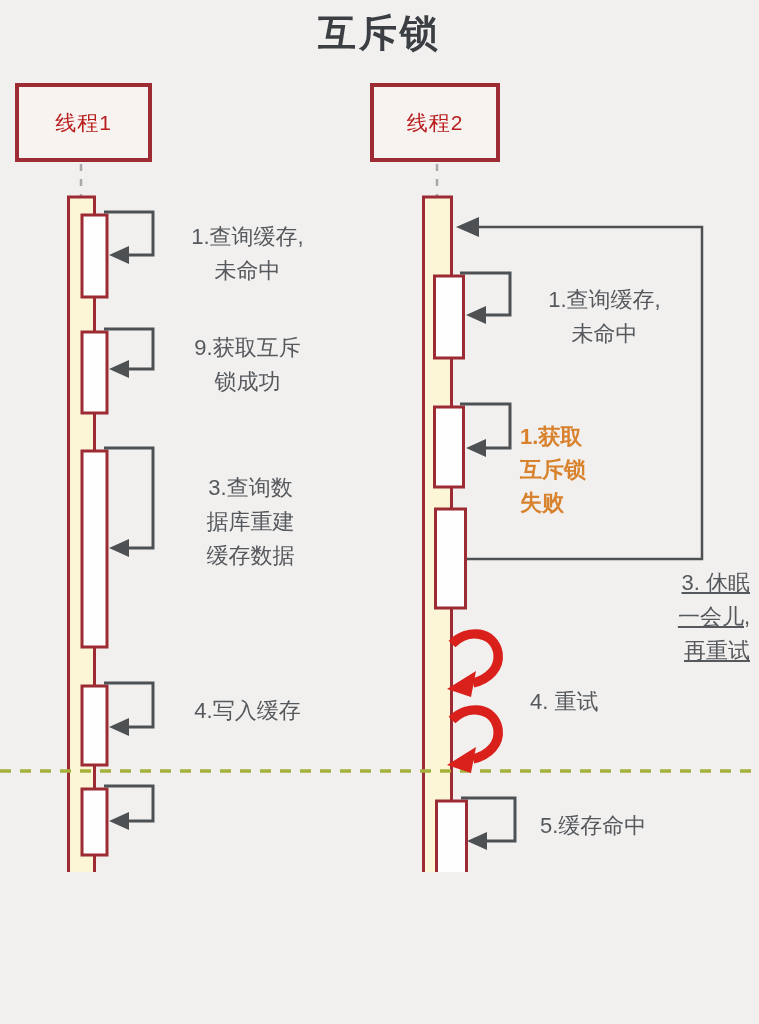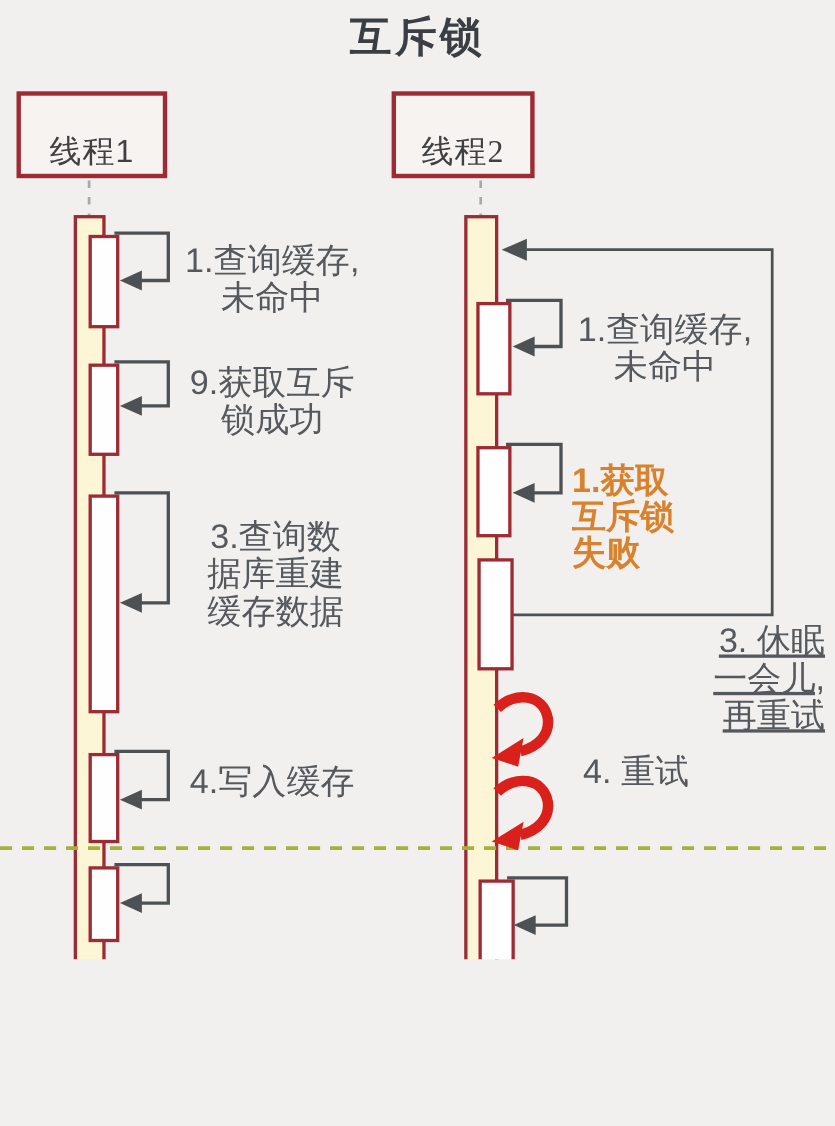--- a/index.html
+++ b/index.html
@@ -4,26 +4,26 @@
 <style>
   html,body{margin:0;padding:0;}
   body{background:#f1f0ee;font-family:"Liberation Sans","DejaVu Sans",sans-serif;}
   #stage{position:relative;width:759px;height:872px;background:var(--background,#f1f0ee);overflow:hidden;}
   #diagram-svg{position:absolute;left:0;top:0;z-index:1;}
 
   .title{position:absolute;left:0;top:8px;width:759px;text-align:center;
          font-size:38px;font-weight:700;letter-spacing:3px;color:var(--title-gray,#3b3e43);z-index:3;}
 
   .thread-box{position:absolute;box-sizing:border-box;border:4px solid var(--border-red,#9c2b33);
-         background:var(--box-fill,#f7f3f1);display:flex;align-items:flex-end;justify-content:center;
-         font-size:29px;color:#404040;font-weight:500;z-index:3;letter-spacing:1px;}
+         background:var(--box-fill,#f7f3f1);display:flex;align-items:center;justify-content:center;
+         font-size:21px;color:#b91c1c;font-weight:500;z-index:3;letter-spacing:1px;}
   #t1-box{left:15px;top:83px;width:137px;height:79px;}
-  #t2-box{left:356px;top:83px;width:130px;height:79px;font-family:Liberation Serif, serif;}
+  #t2-box{left:370px;top:83px;width:130px;height:79px;}
 
-  .step-label{position:absolute;font-size:31px;line-height:34px;color:var(--label-gray,#55585d);
+  .step-label{position:absolute;font-size:22px;line-height:34px;color:var(--label-gray,#55585d);
          white-space:pre-line;z-index:3;}
   .center{text-align:center;}
   .right{text-align:right;text-decoration:underline;}
   .orange{color:var(--emphasis-orange,#d9822d);font-weight:700;line-height:33px;}
 
   
   .lifeline{stroke:var(--lifeline-gray,#a8a9ab);stroke-width:2.5;stroke-dasharray:7 8;fill:none;}
   .bar{fill:var(--activation-fill,#fcf5d6);stroke:var(--border-red,#9c2b33);stroke-width:3;}
   .nested{fill:var(--nested-fill,#fefefe);stroke:var(--border-red,#9c2b33);stroke-width:3;}
   .loop{fill:none;stroke:var(--loop-gray,#4d5154);stroke-width:3;}
@@ -126,14 +126,15 @@
 
   <div class="step-label center" style="left:522px;top:283px;width:165px;">1.查询缓存,
 未命中</div>
   <div class="step-label orange" style="left:520px;top:420px;width:130px;">1.获取
 互斥锁
 失败</div>
   <div class="step-label right" style="left:616px;top:566px;width:134px;">3. 休眠
 一会儿,
 再重试</div>
   <div class="step-label" style="left:530px;top:685px;width:130px;">4. 重试</div>
+  <div class="step-label" style="left:540px;top:809px;width:160px;">5.缓存命中</div>
 
 </div>
 
 </body></html>

